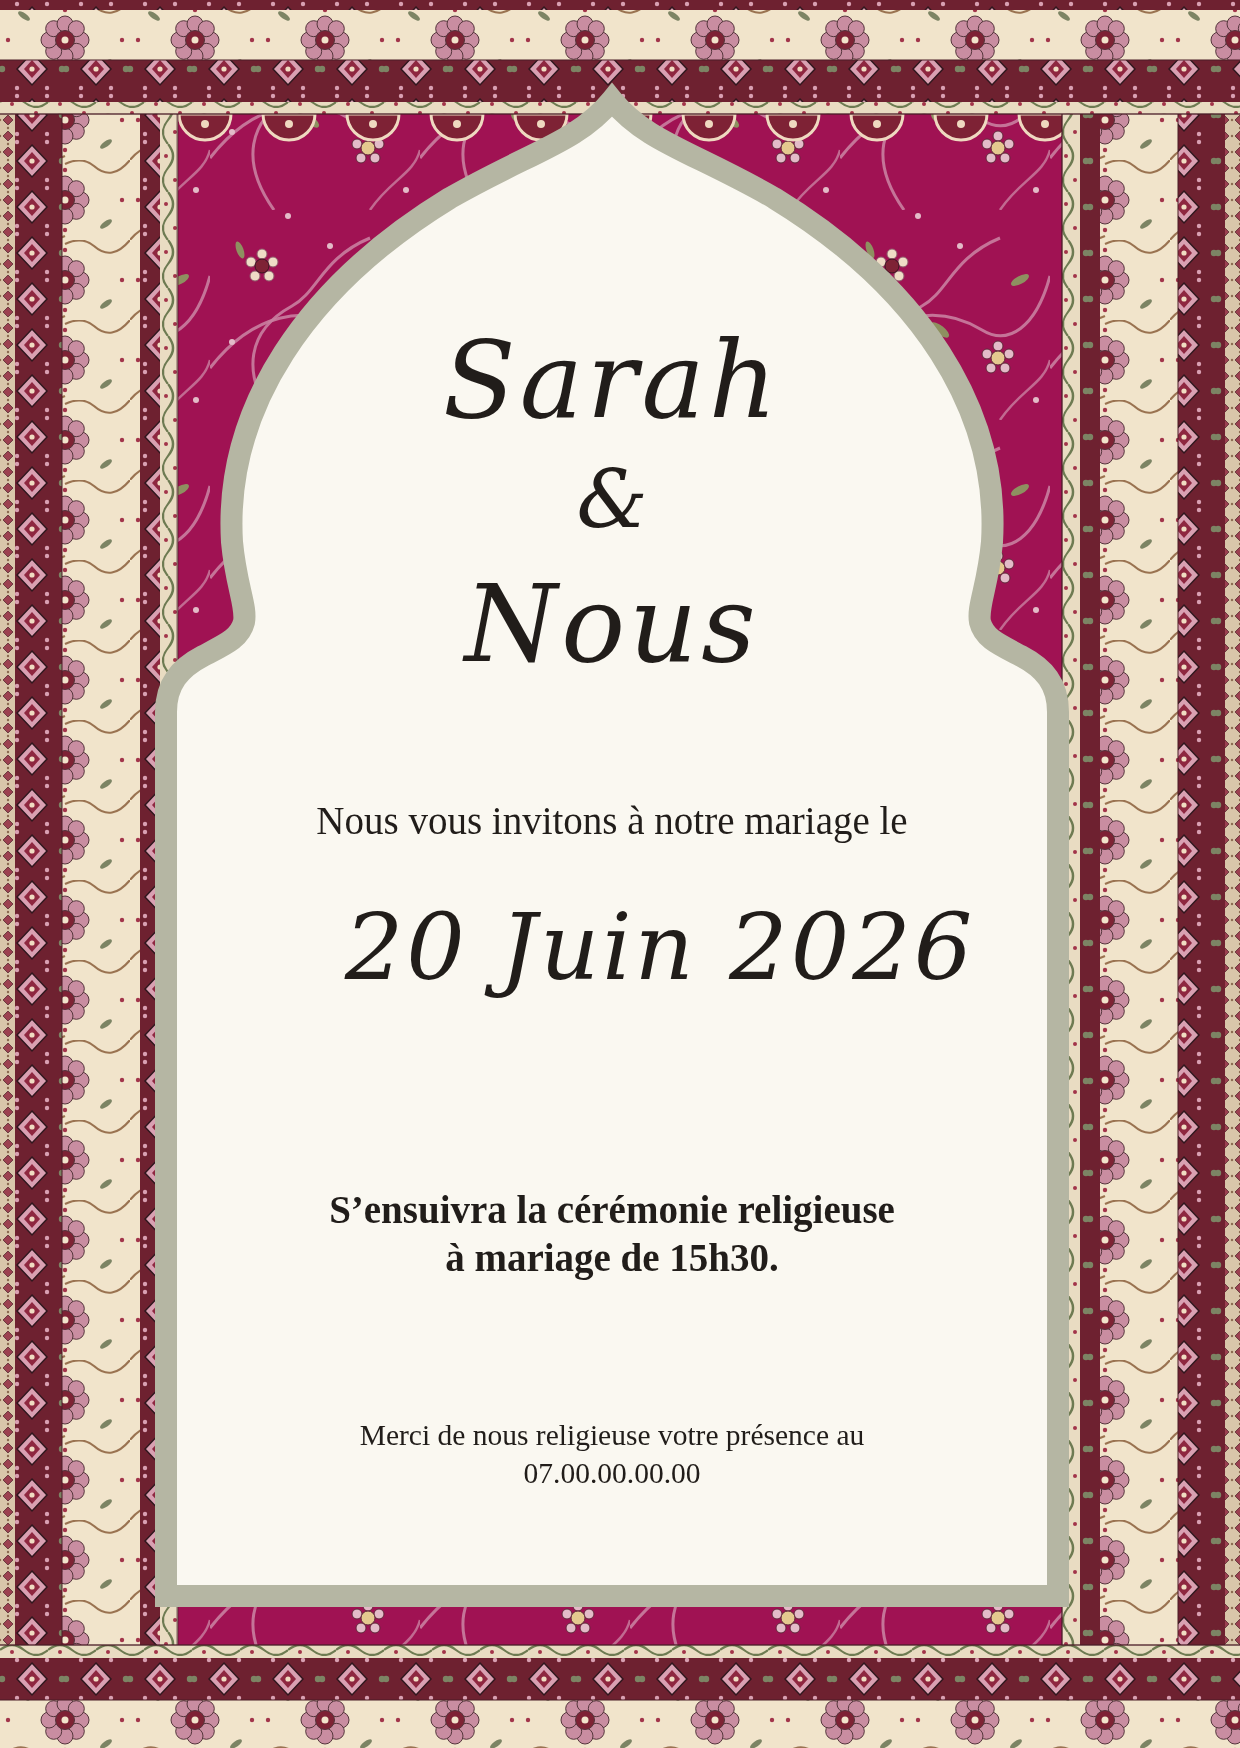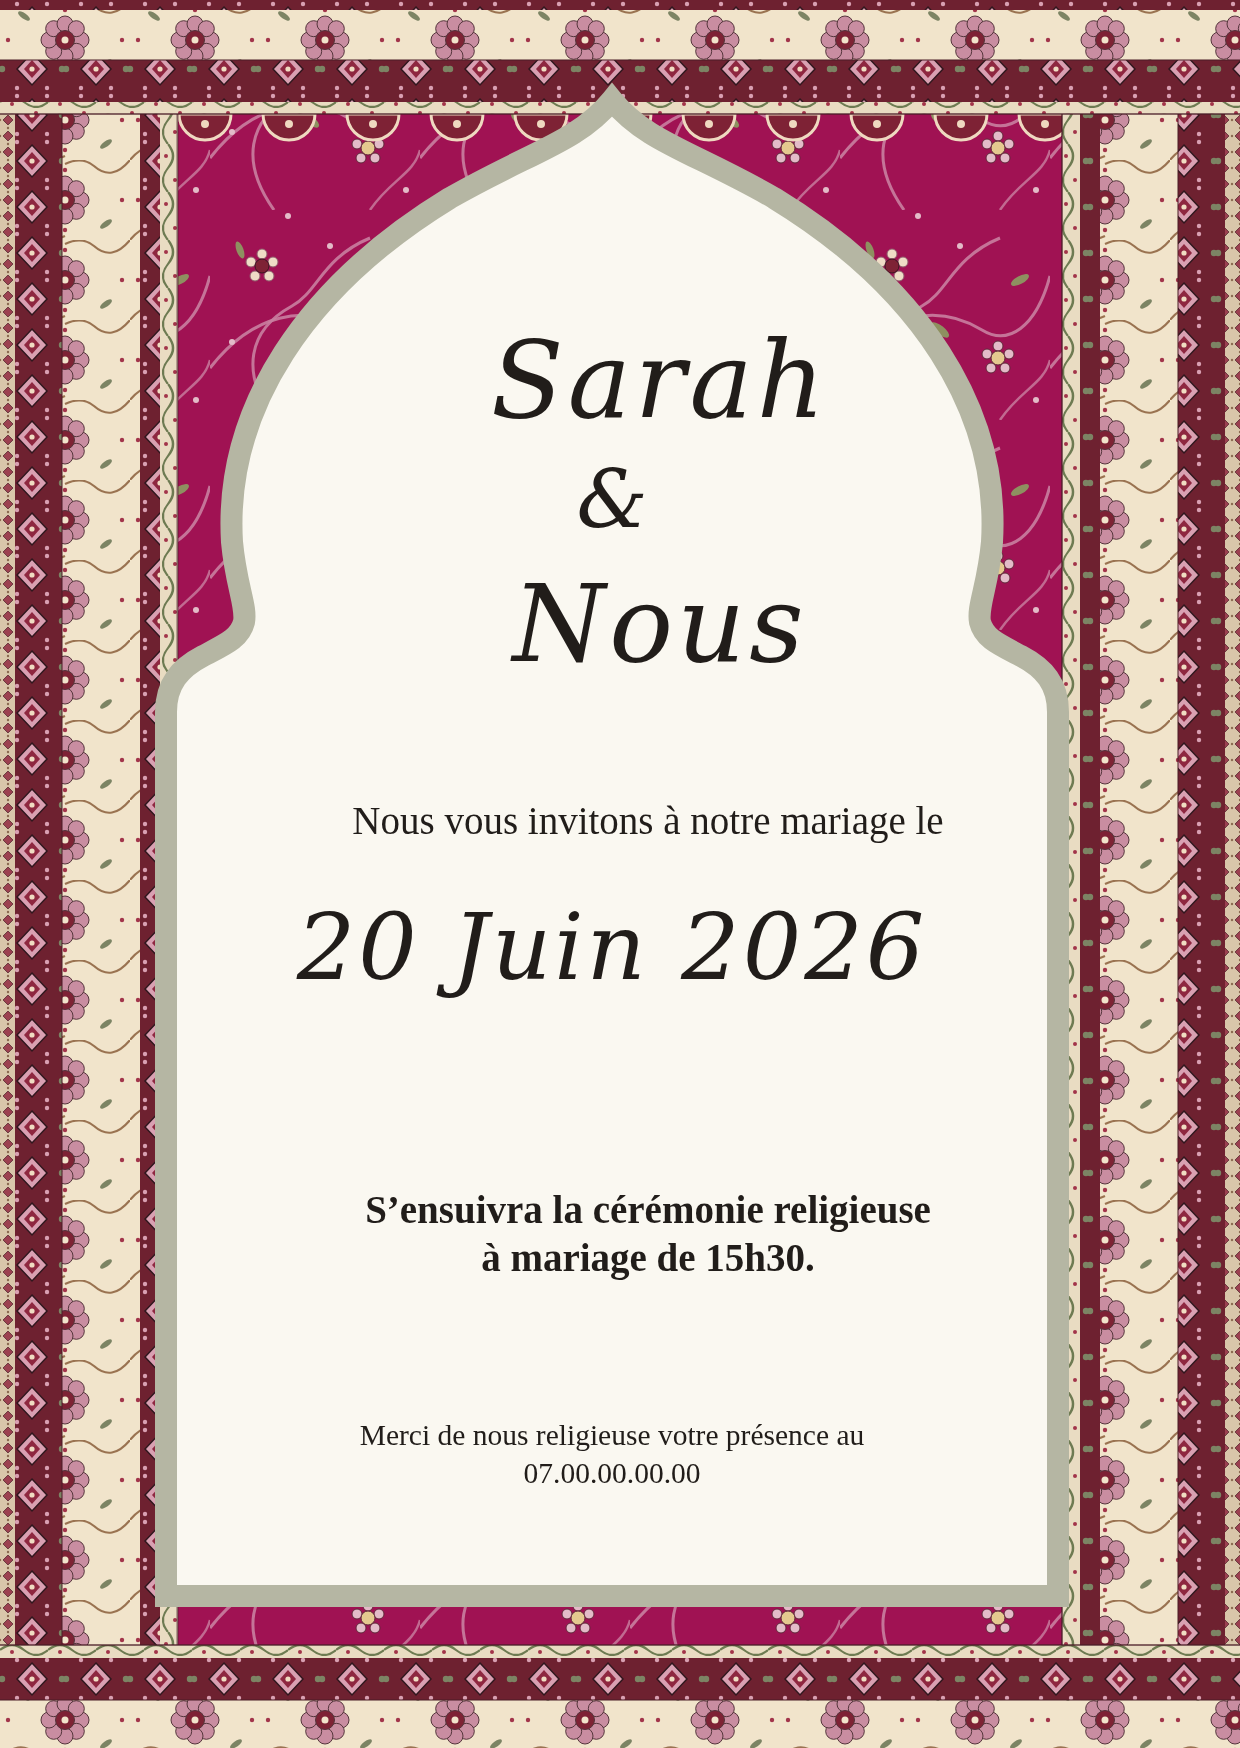--- a/index.html
+++ b/index.html
@@ -6,24 +6,24 @@
     --field:#A01253; --band-cream:#F1E4CB; --band-maroon:#6E2130; --band-guard:#D9C6AA;
     --arch-fill:#FAF8F1; --arch-stroke:#B5B6A3; --text:#211D1A; --vine-pink:#C97FA0;
   }
   html,body{margin:0;padding:0;background:#fff;}
   .canvas{position:relative;width:1240px;height:1748px;overflow:hidden;background:var(--field);}
   .carpet{position:absolute;left:0;top:0;width:1240px;height:1748px;display:block;}
   .content{position:absolute;inset:0;color:var(--text);}
   .block{position:absolute;left:177px;width:870px;text-align:center;white-space:nowrap;}
   .script{font-family:"DejaVu Serif",serif;font-style:italic;font-weight:400;}
   .serif{font-family:"Liberation Serif","DejaVu Serif",serif;font-weight:400;}
-  .name{font-size:106px;line-height:1.15;letter-spacing:4px;margin-left:48px;}
+  .name{font-size:106px;line-height:1.15;letter-spacing:4px;}
   .amp{font-size:80px;line-height:1;}
   .date{font-size:92px;line-height:1.15;letter-spacing:3px;}
-  .body-lg{font-size:39px;line-height:1.24;padding-left:36px;}
+  .body-lg{font-size:39px;line-height:1.24;}
   .body-sm{font-size:29.5px;line-height:1.3;}
 </style>
 </head>
 <body>
 
 <div class="canvas">
 
   <svg class="carpet" viewBox="0 0 1240 1748" xmlns="http://www.w3.org/2000/svg" aria-hidden="true">
     <defs>
       <pattern id="p-field" width="210" height="210" patternUnits="userSpaceOnUse">
@@ -190,21 +190,21 @@
          Z" style="fill:var(--arch-fill);stroke:var(--arch-stroke)" stroke-width="22" stroke-linejoin="miter" stroke-miterlimit="8"></path>
   </svg>
 
   <div class="content">
     <div class="block script name" style="top:320px;">Sarah</div>
     <div class="block script amp" style="top:460px;">&amp;</div>
     <div class="block script name" style="top:564px;">Nous</div>
 
     <div class="block serif body-lg" style="top:797px;">Nous vous invitons à notre mariage le</div>
 
-    <div class="block script date" style="top:895px;">20 Juin 2026</div>
+    <div class="block script date" style="top:895px;padding-left:48px;">20 Juin 2026</div>
 
     <div class="block serif body-lg" style="top:1048px;">
     </div>
 
     <div class="block serif body-lg" style="top:1186px;font-weight:bold;">
       <div>S’ensuivra la cérémonie religieuse</div>
       <div>à mariage de 15h30.</div>
     </div>
 
     <div class="block serif body-sm" style="top:1416px;">

